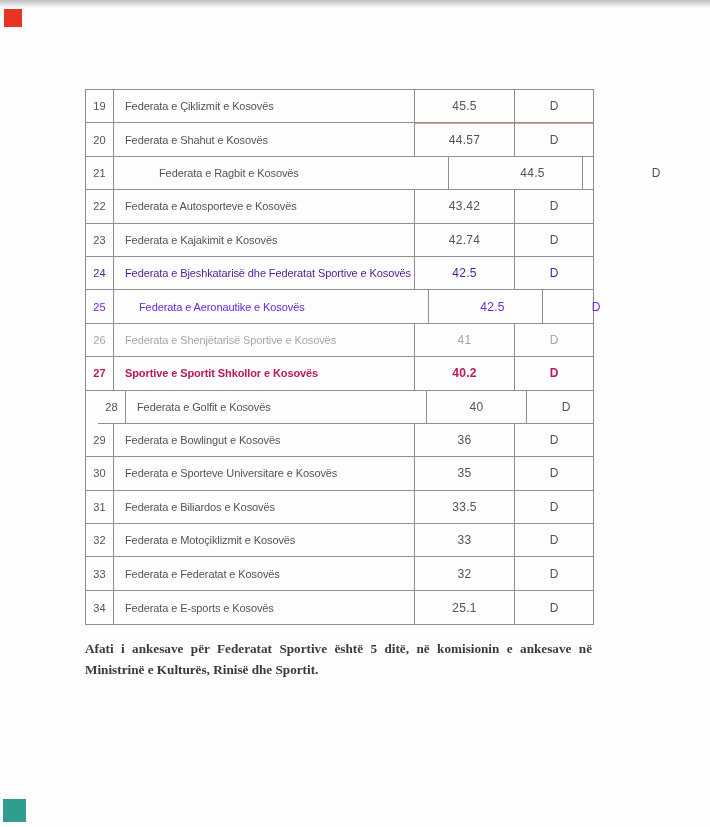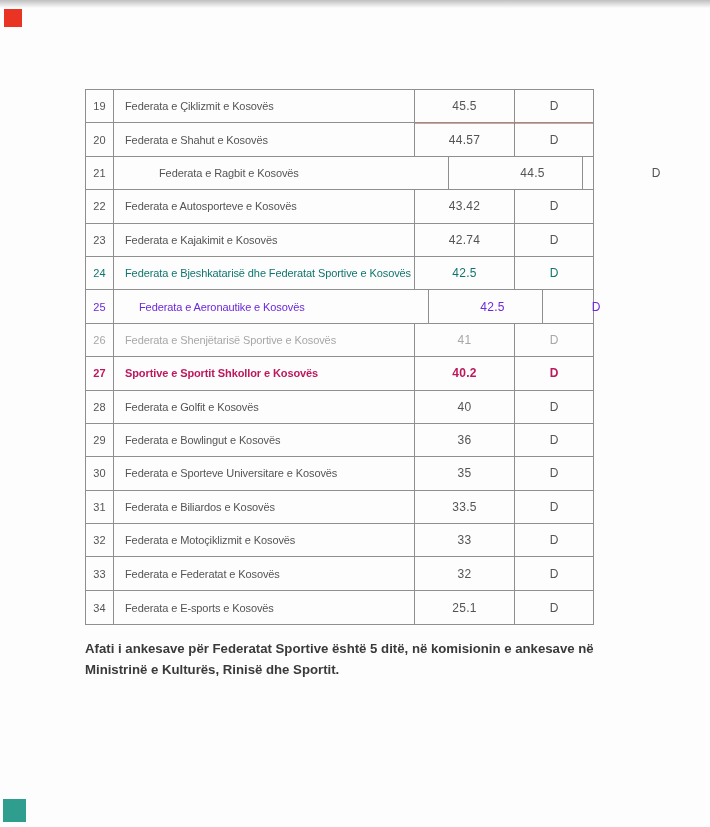--- a/index.html
+++ b/index.html
@@ -85,21 +85,21 @@
     top: 33px;
     width: 178px;
     height: 1px;
     background: rgba(186, 86, 66, 0.55);
     pointer-events: none;
   }
   .note {
     position: absolute;
     left: 85px; top: 639px;
     width: 507px;
-    font-family: Liberation Sans, sans-serif;
+    font-family: Liberation Serif, serif;
     font-weight: bold;
     font-size: 13.2px;
     line-height: 20.5px;
     color: #3a3a3a;
   }
   .note-line-justify {
     text-align: justify;
     text-align-last: justify;
     white-space: nowrap;
   }
@@ -137,21 +137,21 @@
       <div class="cell name">Federata e Autosporteve e Kosovës</div>
       <div class="cell score">43.42</div>
       <div class="cell grade">D</div>
     </div>
     <div class="row" style="color: rgb(84, 84, 84);">
       <div class="cell nr">23</div>
       <div class="cell name">Federata e Kajakimit e Kosovës</div>
       <div class="cell score">42.74</div>
       <div class="cell grade">D</div>
     </div>
-    <div class="row" style="color: #0f766e;">
+    <div class="row" style="color: #4c1d95;">
       <div class="cell nr">24</div>
       <div class="cell name">Federata e Bjeshkatarisë dhe Federatat Sportive e Kosovës</div>
       <div class="cell score">42.5</div>
       <div class="cell grade">D</div>
     </div>
     <div class="row" style="color: #6d28d9; gap: 14px;">
       <div class="cell nr">25</div>
       <div class="cell name">Federata e Aeronautike e Kosovës</div>
       <div class="cell score">42.5</div>
       <div class="cell grade">D</div>
@@ -161,21 +161,21 @@
       <div class="cell name">Federata e Shenjëtarisë Sportive e Kosovës</div>
       <div class="cell score">41</div>
       <div class="cell grade">D</div>
     </div>
     <div class="row" style="color: #be185d; font-weight: bold;">
       <div class="cell nr">27</div>
       <div class="cell name">Sportive e Sportit Shkollor e Kosovës</div>
       <div class="cell score">40.2</div>
       <div class="cell grade">D</div>
     </div>
-    <div class="row" style="color: rgb(84, 84, 84);">
+    <div class="row" style="color: rgb(84, 84, 84); margin-left: 12px;">
       <div class="cell nr">28</div>
       <div class="cell name">Federata e Golfit e Kosovës</div>
       <div class="cell score">40</div>
       <div class="cell grade">D</div>
     </div>
     <div class="row" style="color: rgb(84, 84, 84);">
       <div class="cell nr">29</div>
       <div class="cell name">Federata e Bowlingut e Kosovës</div>
       <div class="cell score">36</div>
       <div class="cell grade">D</div>

